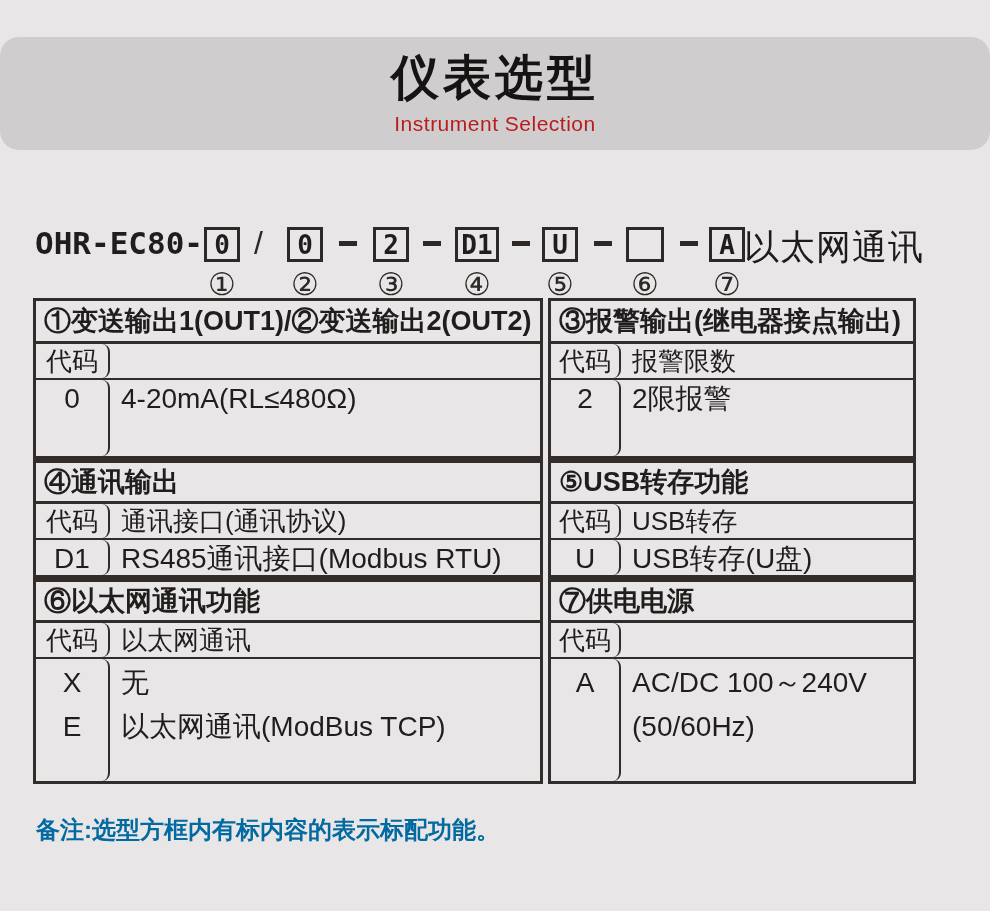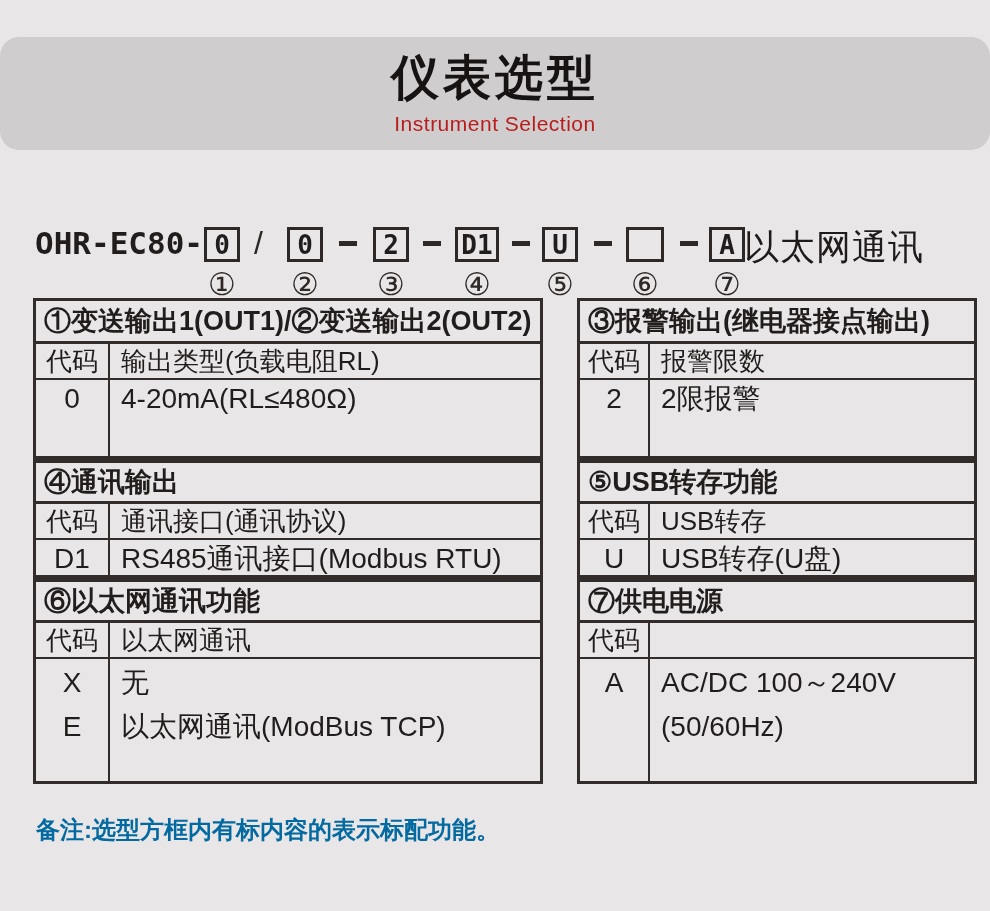--- a/index.html
+++ b/index.html
@@ -25,28 +25,28 @@
               align-items:center; justify-content:center; padding:0 3px;
               font-family:"DejaVu Sans Mono", monospace; font-size:26px; font-weight:600; color:#211d1c; }
   .circle-num { margin-top:7px; font-size:31px; line-height:1; color:#2e2927; }
   .sep-dash { position:absolute; top:229px; width:18px; height:5px; background:#2e2927; }
   .sep-slash { position:absolute; top:213px; font-size:32px; color:#2e2927; }
   .suffix { position:absolute; left:744px; top:212px; font-size:35px; letter-spacing:1px; color:#1f1b1a; }
 
   
   .tbl { position:absolute; top:298px; border:3px solid #322c2a; }
   .tbl-left  { left:33px;  width:510px; }
-  .tbl-right { left:577px; width:400px; }
+  .tbl-right { left:548px; width:368px; }
   .sec-header { font-weight:bold; font-size:27px; padding:0 15px 0 8px;
                 border-bottom:3px solid #322c2a; display:flex; align-items:center; white-space:nowrap; }
   .h1 { height:43px; } .h2 { height:41px; }
   .cols-row, .data-row { display:flex; border-bottom:2px solid #322c2a; }
   .cols-row { height:36px; }
   .data-row:last-child, .cols-row:last-child { border-bottom:none; }
-  .code-cell { width:74px; flex:none; border-right:2px solid #322c2a; text-align:center; }
+  .code-cell { width:74px; flex:none; border-right:2px solid #322c2a; text-align:center;border-radius:8px; }
   .tbl-right .code-cell { width:70px; }
   .desc-cell { flex:1; padding-left:11px; }
   .cols-row .code-cell, .cols-row .desc-cell { font-size:26px; line-height:34px; }
   .data-row .code-cell, .data-row .desc-cell { font-size:28px; line-height:42px; white-space:pre-line; }
   .d-tall  { height:78px; }  
   .d-short { height:37px; }  
   .d-tall .code-cell, .d-tall .desc-cell, .d-short .code-cell, .d-short .desc-cell { line-height:38px; }
   .d-big   { height:122px; } 
   .d-big .code-cell, .d-big .desc-cell { line-height:44px; padding-top:2px; }
   .sec-sep { height:5px; background:#322c2a; }
@@ -106,21 +106,20 @@
     <div class="circle-num">⑦</div>
   </div>
 
   <span class="suffix">以太网通讯</span>
 </div>
 
 <div class="tbl tbl-left">
   <div class="sec-header h1">①变送输出1(OUT1)/②变送输出2(OUT2)</div>
   <div class="cols-row">
     <div class="code-cell">代码</div>
-    <div class="desc-cell">输出类型(负载电阻RL)</div>
   </div>
   <div class="data-row d-tall">
     <div class="code-cell">0</div>
     <div class="desc-cell">4-20mA(RL≤480Ω)</div>
   </div>
   <div class="sec-sep"></div>
 
   <div class="sec-header h2">④通讯输出</div>
   <div class="cols-row">
     <div class="code-cell">代码</div>

